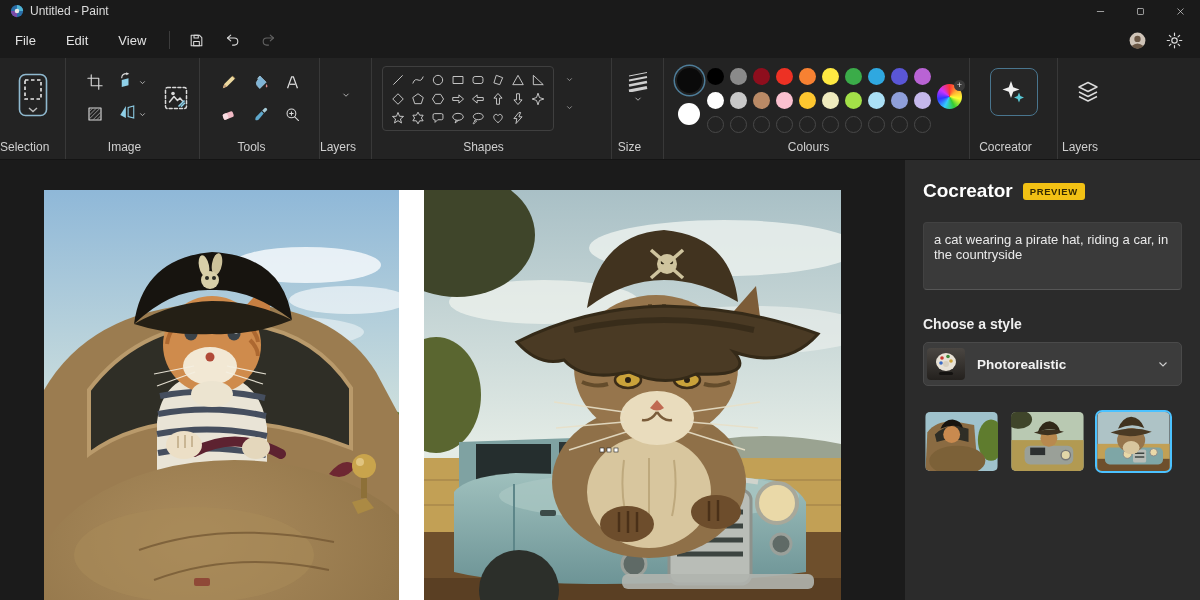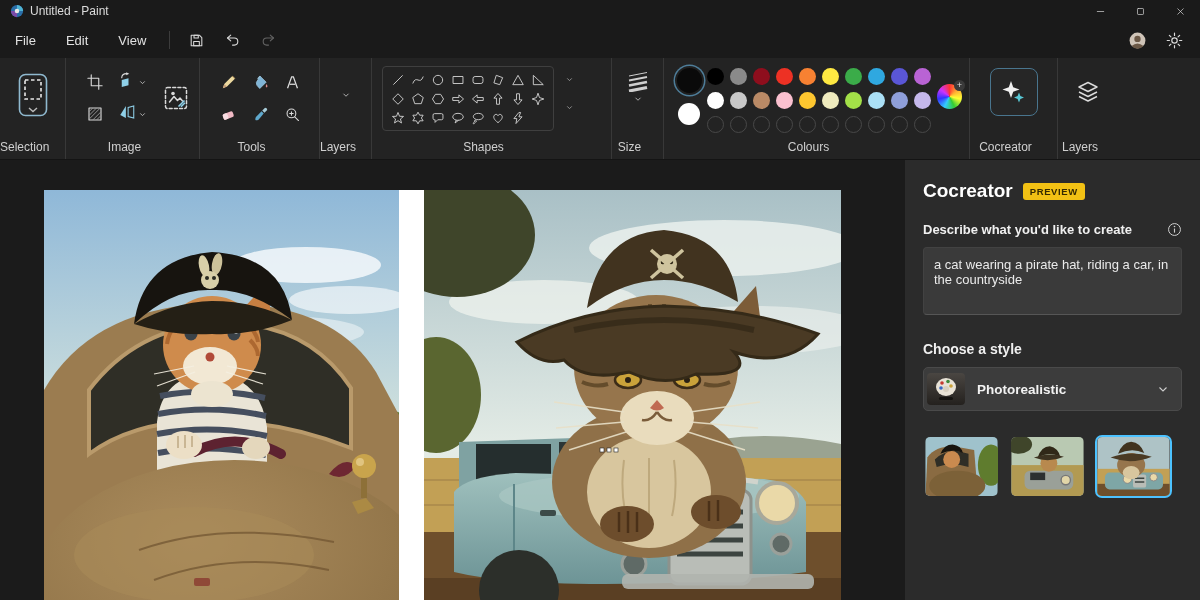--- a/index.html
+++ b/index.html
@@ -807,28 +807,20 @@
               <rect x="190" y="258" width="4" height="4"></rect>
           </g>
         </svg>
       </div>
     </div>
 
     <aside class="panel">
       <div class="panel-title-row">
         <span class="panel-title">Cocreator</span>
         <span class="preview-badge">PREVIEW</span>
-      </div>
-      <div class="describe-row">
-        <span class="describe-label">Describe what you'd like to create</span>
-        <svg class="info-icn" viewBox="0 0 24 24">
-          <circle cx="12" cy="12" r="9.5" fill="none" stroke="#cfcfcf" stroke-width="1.6"></circle>
-          <rect x="11.1" y="10.5" width="1.8" height="6.5" fill="#cfcfcf"></rect>
-          <circle cx="12" cy="7.2" r="1.3" fill="#cfcfcf"></circle>
-        </svg>
       </div>
       <textarea class="prompt-box" spellcheck="false" style="">a cat wearing a pirate hat, riding a car, in the countryside</textarea>
 
       <div class="style-label">Choose a style</div>
       <div class="style-dd">
         <span class="style-thumb">
           <svg viewBox="0 0 38 32">
             <defs>
                 <linearGradient id="stbg" x1="0" y1="0" x2="0" y2="1">
                   <stop offset="0" stop-color="#4a4642"></stop>

